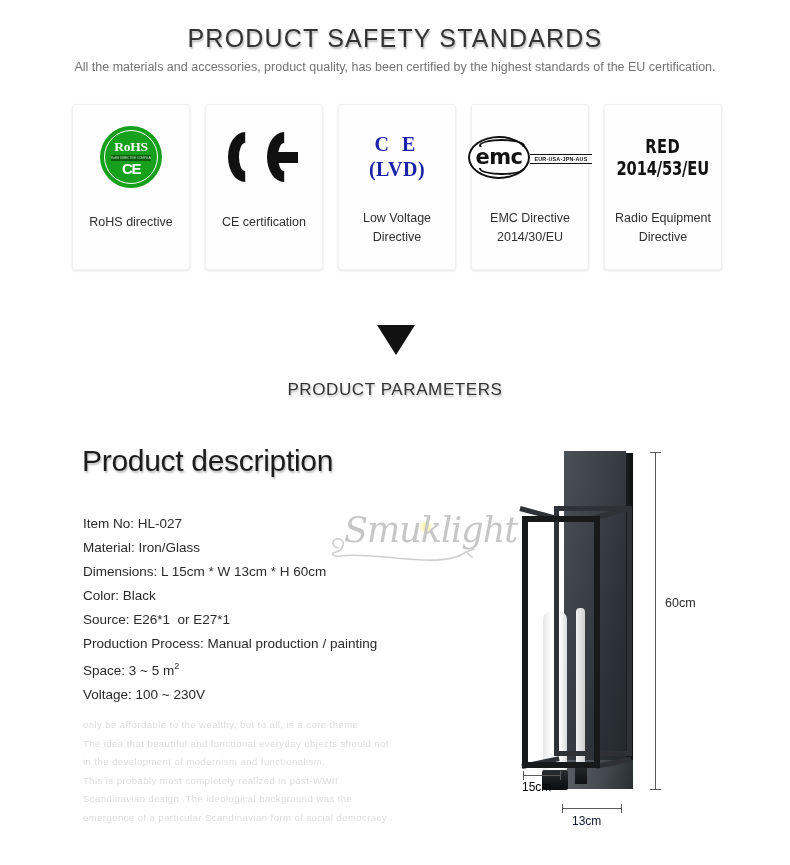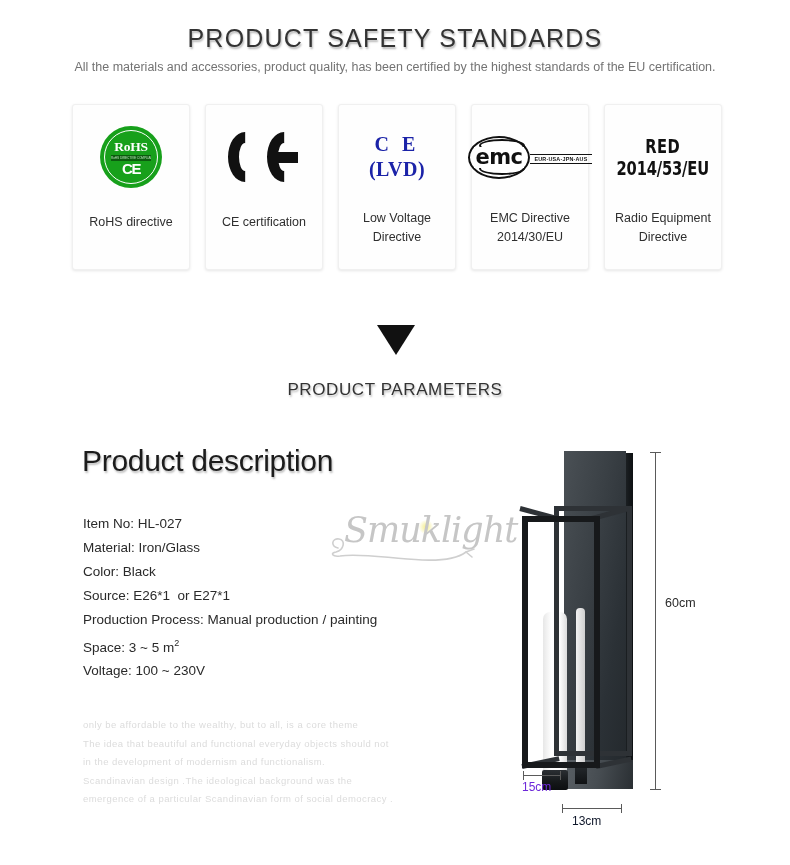--- a/index.html
+++ b/index.html
@@ -284,21 +284,21 @@
     width: 38px; height: 1px; background: #5a5a5a;
   }
   .dim-h15::before, .dim-h15::after {
     content: ""; position: absolute; top: -4px;
     width: 1px; height: 9px; background: #5a5a5a;
   }
   .dim-h15::before { left: 0; }
   .dim-h15::after  { right: 0; }
   .dim-h15-label {
     position: absolute; left: 22px; top: 340px;
-    font-size: 12px; color: #6d28d9;
+    font-size: 12px; color: #000000;
   }
   .dim-h13 {
     position: absolute; left: 62px; top: 368px;
     width: 60px; height: 1px; background: #5a5a5a;
   }
   .dim-h13::before, .dim-h13::after {
     content: ""; position: absolute; top: -4px;
     width: 1px; height: 9px; background: #5a5a5a;
   }
   .dim-h13::before { left: 0; }
@@ -376,31 +376,33 @@
   </div>
 
   <div class="tri-down"></div>
   <div class="params-title">PRODUCT PARAMETERS</div>
 
   <div class="prod-heading">Product description</div>
 
   <ul class="spec-list">
     <li>Item No: HL-027</li>
     <li>Material: Iron/Glass</li>
+    <li>Dimensions: L 15cm * W 13cm * H 60cm</li>
     <li>Color: Black</li>
     <li>Source: E26*1  or E27*1</li>
     <li>Production Process: Manual production / painting</li>
     <li><span>Space: 3 ~ 5 m</span><span class="sup">2</span></li>
     <li>Voltage: 100 ~ 230V</li>
   </ul>
 
   <div class="blurb">
     <p>only be affordable to the wealthy, but to all, is a core theme</p>
     <p>The idea that beautiful and functional everyday objects should not</p>
     <p>in the development of modernism and functionalism.</p>
+    <p>This is probably most completely realized in post-WWII</p>
     <p>Scandinavian design .The ideological background was the</p>
     <p>emergence of a particular Scandinavian form of social democracy .</p>
   </div>
 
   <div class="watermark">
     <svg width="160" height="62" viewBox="0 0 160 62">
       <path d="M12 40 C4 38 6 30 13 31 C20 32 18 42 10 44 C4 45 6 49 14 48 C34 45 60 50 96 52 C120 53 132 50 140 44" fill="none" stroke="#cfcfcf" stroke-width="1.6" stroke-linecap="round"></path>
       <path d="M140 44 l8 -3 M140 44 l6 5" fill="none" stroke="#cfcfcf" stroke-width="1.6" stroke-linecap="round"></path>
     </svg>
     <div class="wm-glow"></div>

